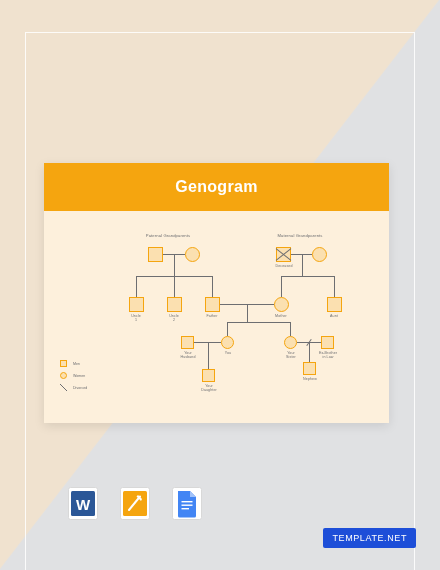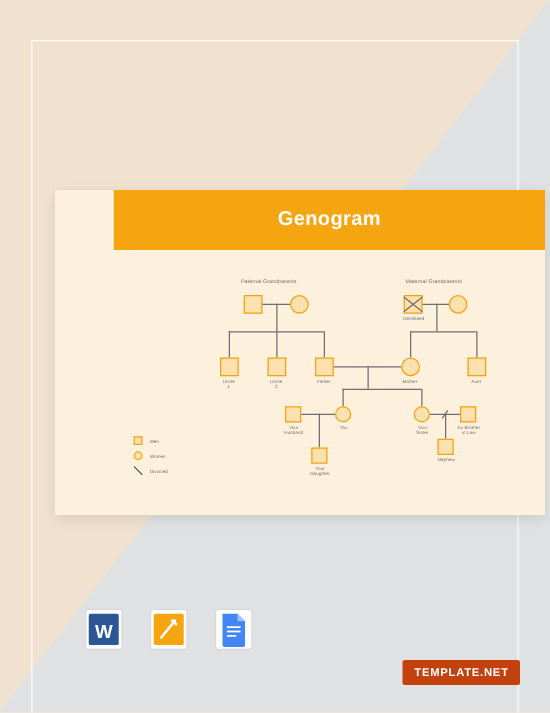--- a/index.html
+++ b/index.html
@@ -21,24 +21,23 @@
   }
   .thin-frame{
     position:absolute;left:25px;top:32px;right:25px;bottom:0;
     border:1px solid rgba(255,255,255,0.85);
     border-bottom:none;
     box-sizing:border-box;
     pointer-events:none;
   }
   
   .card{
-    position:absolute;left:44px;top:152px;width:345px;height:260px;
+    position:absolute;left:44px;top:163px;width:345px;height:260px;
     background:#fdf0dc;
     box-shadow:0 3px 10px rgba(0,0,0,0.10);
-    padding-left:47px;
   }
   .card-header{
     height:48px;background:#f5a50f;
     display:flex;align-items:center;justify-content:center;
   }
   .card-title{
     color:#ffffff;font-size:16px;font-weight:bold;letter-spacing:.3px;
   }
   .diagram{
     position:relative;width:345px;height:212px;
@@ -79,22 +78,22 @@
   .legend-txt{color:#6d6e71;font-size:3.6px;}
   
   .icons{
     position:absolute;left:68px;top:487px;display:flex;gap:22px;align-items:center;
   }
   .ficon{width:30px;height:33px;position:relative;}
   .ficon svg{display:block;}
   
   .watermark{
     position:absolute;right:24px;bottom:22px;
-    background:#c2410c;color:#ffffff;
-    font-size:9px;font-weight:bold;letter-spacing:.6px;
+    background:#1d4ed8;color:#ffffff;
+    font-size:9px;font-weight:normal;letter-spacing:.6px;
     padding:5px 9px;border-radius:2px;
   }
 </style>
 </head>
 <body>
 
 <div id="page">
   <div class="bg-wedge"></div>
   <div class="thin-frame"></div>
 

